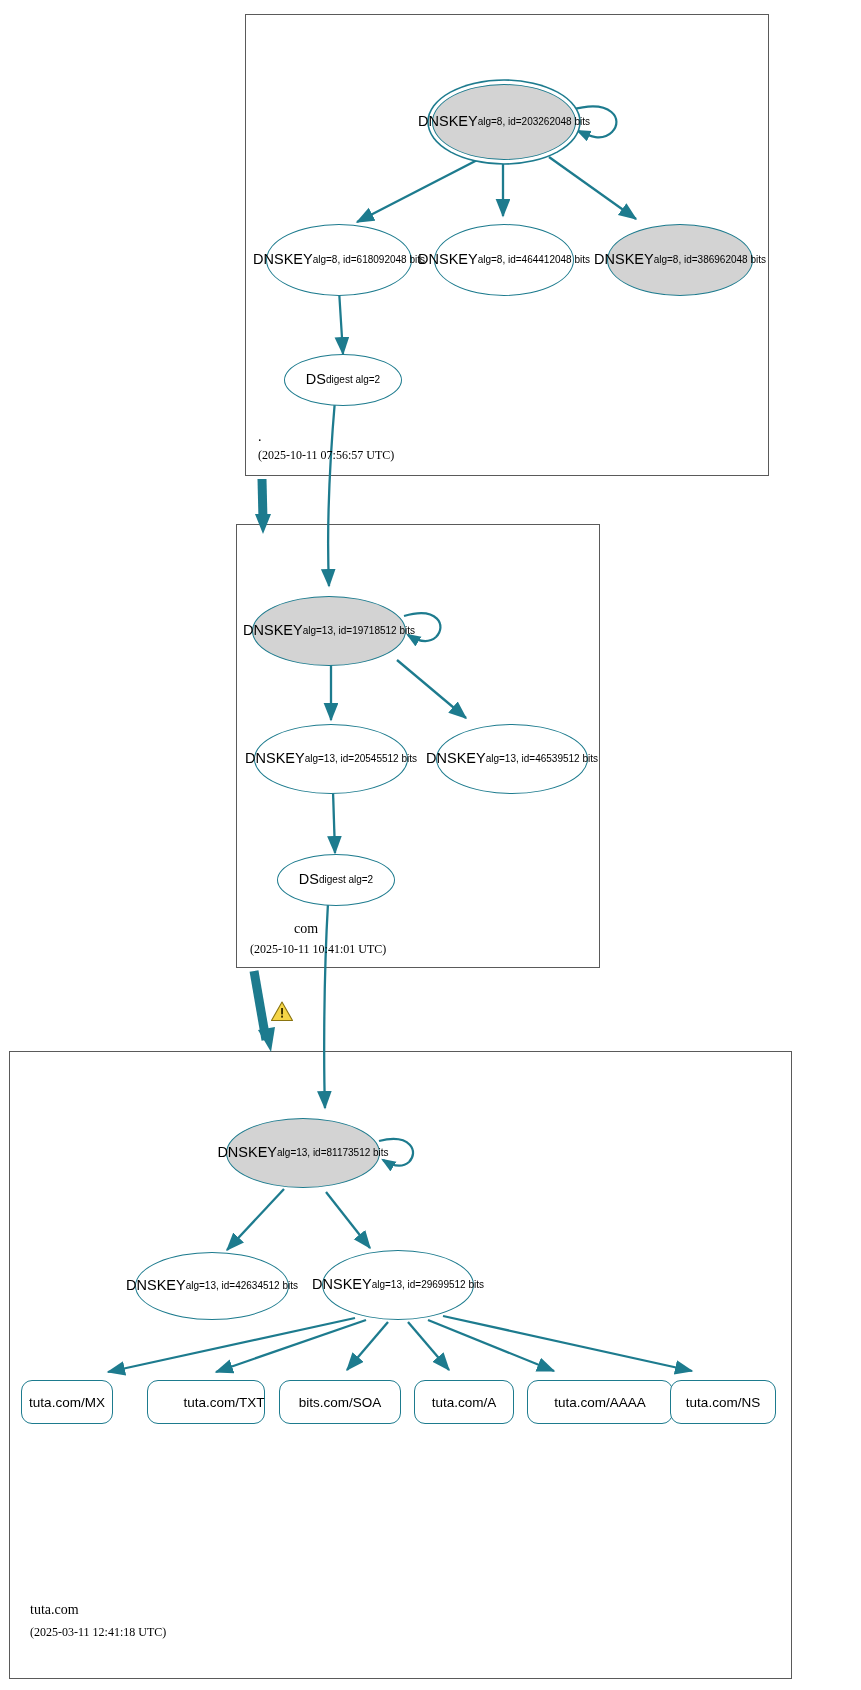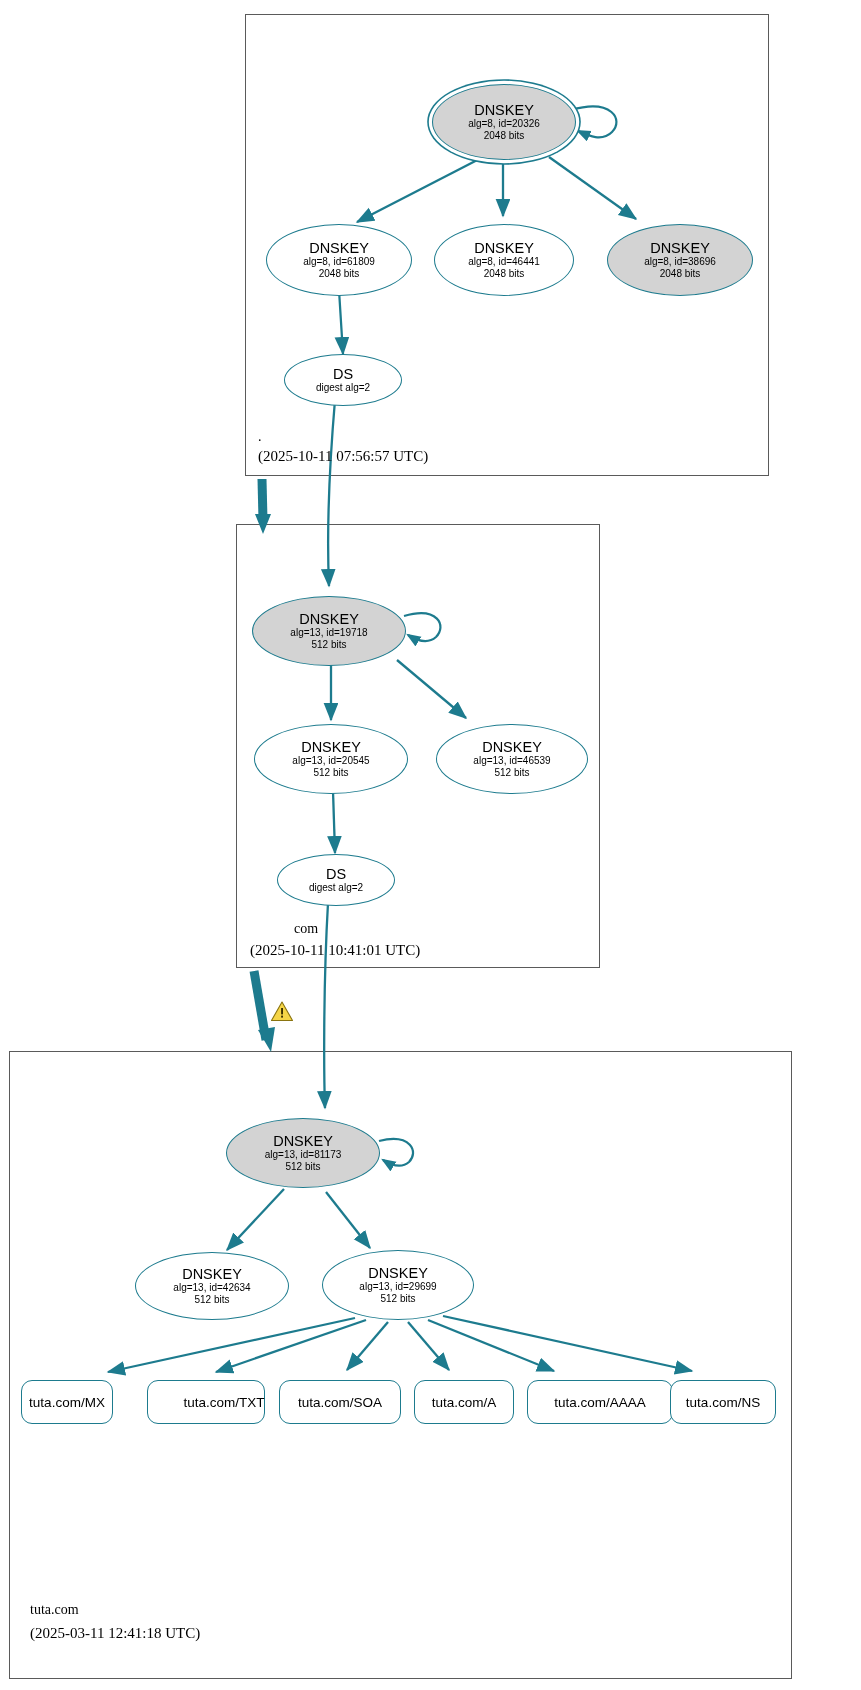--- a/index.html
+++ b/index.html
@@ -1,22 +1,22 @@
 <!DOCTYPE html>
 <html><head>
 <meta charset="utf-8">
 <style>
   html, body { margin:0; padding:0; background:#ffffff; }
   body { width:861px; height:1690px; font-family:"Liberation Sans", sans-serif; }
   #root-canvas { position:relative; width:861px; height:1690px; overflow:hidden; }
   svg.layer { position:absolute; left:0; top:0; width:861px; height:1690px; }
   .zone-box { position:absolute; border:1px solid #5a5a5a; background:transparent; box-sizing:border-box; }
   .zone-label { position:absolute; font-family:"Liberation Serif", serif; font-size:14px; color:#000; white-space:nowrap; }
-  .zone-time  { position:absolute; font-family:"Liberation Serif", serif; font-size:15px; color:#000; white-space:nowrap;text-align:right; }
-  .node { position:absolute; display:flex; flex-direction:column; align-items:center; justify-content:center; text-align:center; box-sizing:border-box; }
+  .zone-time  { position:absolute; font-family:"Liberation Serif", serif; font-size:12px; color:#000; white-space:nowrap;text-align:right; }
+  .node { position:absolute; display:flex; flex-direction:row; align-items:center; justify-content:center; text-align:center; box-sizing:border-box; }
   .ellipse { border:1.6px solid #1d7b8e; border-radius:50%; background:#ffffff; }
   .ellipse.shaded { background:#d3d3d3; }
   .ellipse.ksk { box-shadow:0 0 0 3.2px #ffffff, 0 0 0 4.8px #1d7b8e; }
   .n-title { font-family:"Liberation Sans", sans-serif; font-size:14.5px; color:#000; line-height:1.05; }
   .n-sub { font-family:Liberation Sans, sans-serif; font-size:10px; color:#000; line-height:1.15; white-space:nowrap; }
   .rrset { position:absolute; display:flex; align-items:center; justify-content:center; border:1.6px solid #1d7b8e; border-radius:11px; background:#fff; box-sizing:border-box; }
   .rrset span { font-family:"Liberation Sans", sans-serif; font-size:13.5px; color:#000; white-space:nowrap; }
   .warn { position:absolute; width:24px; height:22px; }
 </style>
 </head>
@@ -170,21 +170,21 @@
     <div class="n-sub">512 bits</div>
   </div>
 
   <div class="rrset" style="left:21px; top:1380px; width:92px; height:44px;">
     <span>tuta.com/MX</span>
   </div>
   <div class="rrset" style="left:147px; top:1380px; width:118px; height:44px;padding-left:36px;">
     <span>tuta.com/TXT</span>
   </div>
   <div class="rrset" style="left:279px; top:1380px; width:122px; height:44px;">
-    <span>tuta.com/SOA</span>
+    <span>bits.com/SOA</span>
   </div>
   <div class="rrset" style="left:414px; top:1380px; width:100px; height:44px;">
     <span>tuta.com/A</span>
   </div>
   <div class="rrset" style="left:527px; top:1380px; width:146px; height:44px;">
     <span>tuta.com/AAAA</span>
   </div>
   <div class="rrset" style="left:670px; top:1380px; width:106px; height:44px;">
     <span>tuta.com/NS</span>
   </div>

